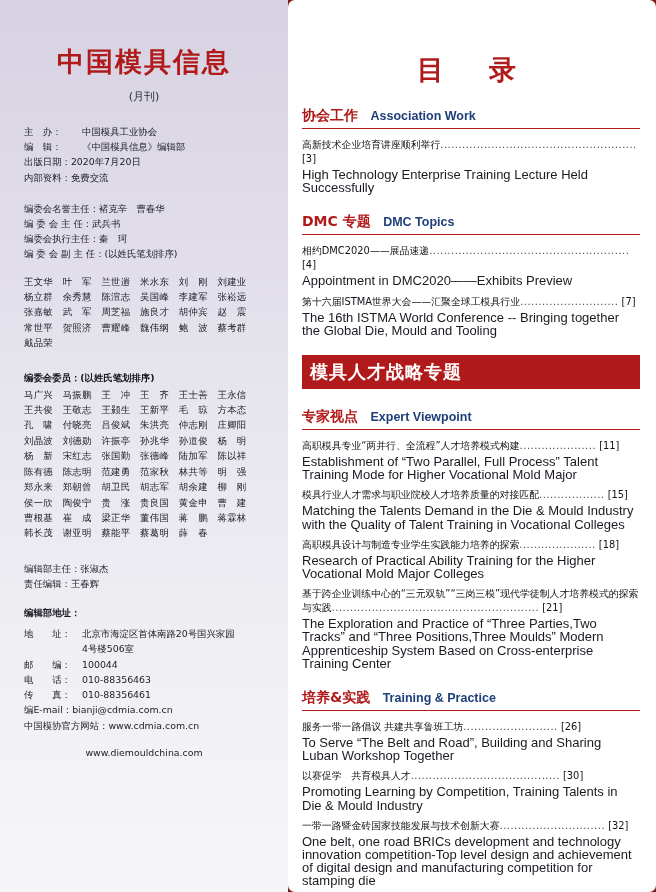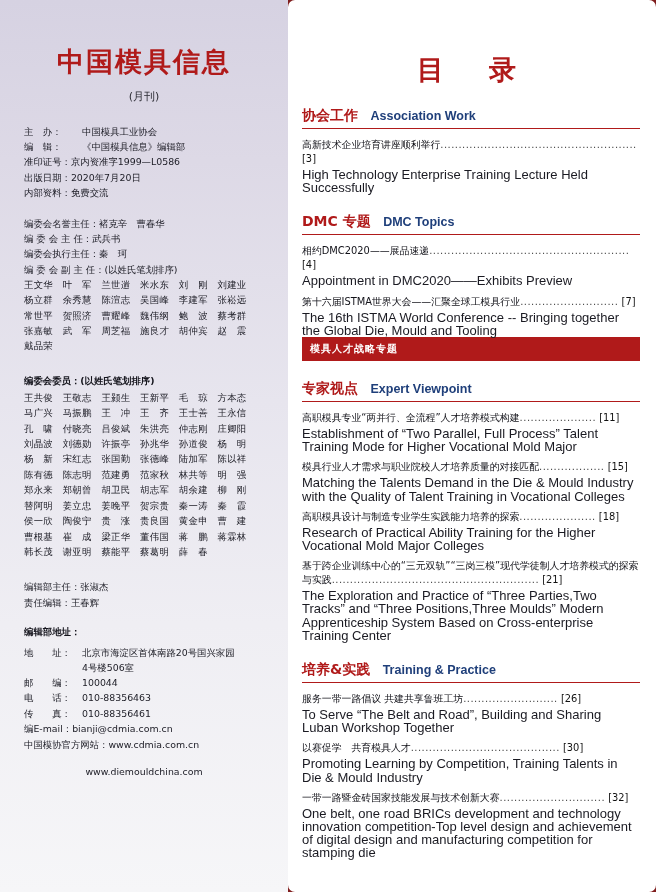--- a/index.html
+++ b/index.html
@@ -115,24 +115,25 @@
   .sec-cn{
     color:#b01a1a;font-weight:bold;font-size:14px;
     font-family:"DejaVu Sans", sans-serif;
   }
   .sec-en{
     color:#1f3f7a;font-weight:bold;font-size:12.5px;
     margin-left:8px;
     font-family:"Liberation Sans", sans-serif;
   }
   .banner{
+    margin-top:18px;
     background:#b01a1a;
     color:#fff;
     font-weight:bold;
-    font-size:10px;
+    font-size:18px;
     padding:5px 8px;
     font-family:"DejaVu Sans", sans-serif;
     letter-spacing:1px;
   }
   .entry{margin-top:9px;}
   .cn-line{
     font-size:9.9px;
     color:#111118;
     line-height:14px;
     font-family:"DejaVu Sans", sans-serif;
@@ -156,50 +157,48 @@
 
 <div class="page">
 
   <div class="left">
     <div class="journal-title">中国模具信息</div>
     <div class="journal-sub">(月刊)</div>
 
     <div class="meta-block">
       <div class="meta-row"><span class="mlabel">主　办：</span><span>中国模具工业协会</span></div>
       <div class="meta-row"><span class="mlabel">编　辑：</span><span>《中国模具信息》编辑部</span></div>
-      <div class="meta-row"><span>准印证号：</span><span>京内资准字1999—L0586</span></div>
       <div class="meta-row"><span>出版日期：</span><span>2020年7月20日</span></div>
       <div class="meta-row"><span>内部资料：</span><span>免费交流</span></div>
     </div>
 
     <div class="meta-block" style="margin-top:16px;">
       <div class="meta-row"><span>编委会名誉主任：</span><span>褚克辛　曹春华</span></div>
       <div class="meta-row"><span>编 委 会 主 任：</span><span>武兵书</span></div>
       <div class="meta-row"><span>编委会执行主任：</span><span>秦　珂</span></div>
       <div class="meta-row"><span>编 委 会 副 主 任：</span><span>(以姓氏笔划排序)</span></div>
     </div>
 
-    <div class="names" style="margin-top:0;">
+    <div class="names" style="margin-top:12px;">
       <div class="nrow">王文华　叶　军　兰世遄　米水东　刘　刚　刘建业</div>
       <div class="nrow">杨立群　余秀慧　陈渲志　吴国峰　李建军　张崧远</div>
+      <div class="nrow">张嘉敏　武　军　周芝福　施良才　胡仲宾　赵　震</div>
       <div class="nrow">常世平　贺照济　曹耀峰　魏伟纲　鲍　波　蔡考群</div>
-      <div class="nrow">张嘉敏　武　军　周芝福　施良才　胡仲宾　赵　震</div>
       <div class="nrow">戴品荣</div>
     </div>
 
     <div class="block-title">编委会委员：(以姓氏笔划排序)</div>
     <div class="names">
+      <div class="nrow">马广兴　马振鹏　王　冲　王　齐　王士善　王永信</div>
       <div class="nrow">王共俊　王敬志　王颢生　王新平　毛　琼　方本态</div>
-      <div class="nrow">马广兴　马振鹏　王　冲　王　齐　王士善　王永信</div>
       <div class="nrow">孔　啸　付晓亮　吕俊斌　朱洪亮　仲志刚　庄卿阳</div>
       <div class="nrow">刘晶波　刘德勋　许振亭　孙兆华　孙道俊　杨　明</div>
       <div class="nrow">杨　新　宋红志　张国勤　张德峰　陆加军　陈以祥</div>
       <div class="nrow">陈有德　陈志明　范建勇　范家秋　林共等　明　强</div>
       <div class="nrow">郑永来　郑朝曾　胡卫民　胡志军　胡余建　柳　刚</div>
-      <div class="nrow">替阿明　姜立忠　姜晚平　贺宗贵　秦一涛　秦　霞</div>
       <div class="nrow">侯一欣　陶俊宁　贵　涨　贵良国　黄金申　曹　建</div>
       <div class="nrow">曹根基　崔　成　梁正华　董伟国　蒋　鹏　蒋霖林</div>
       <div class="nrow">韩长茂　谢亚明　蔡能平　蔡葛明　薛　春</div>
     </div>
 
     <div class="meta-block" style="">
       <div class="meta-row"><span>编辑部主任：</span><span>张淑杰</span></div>
       <div class="meta-row"><span>责任编辑：</span><span>王春辉</span></div>
     </div>
 

